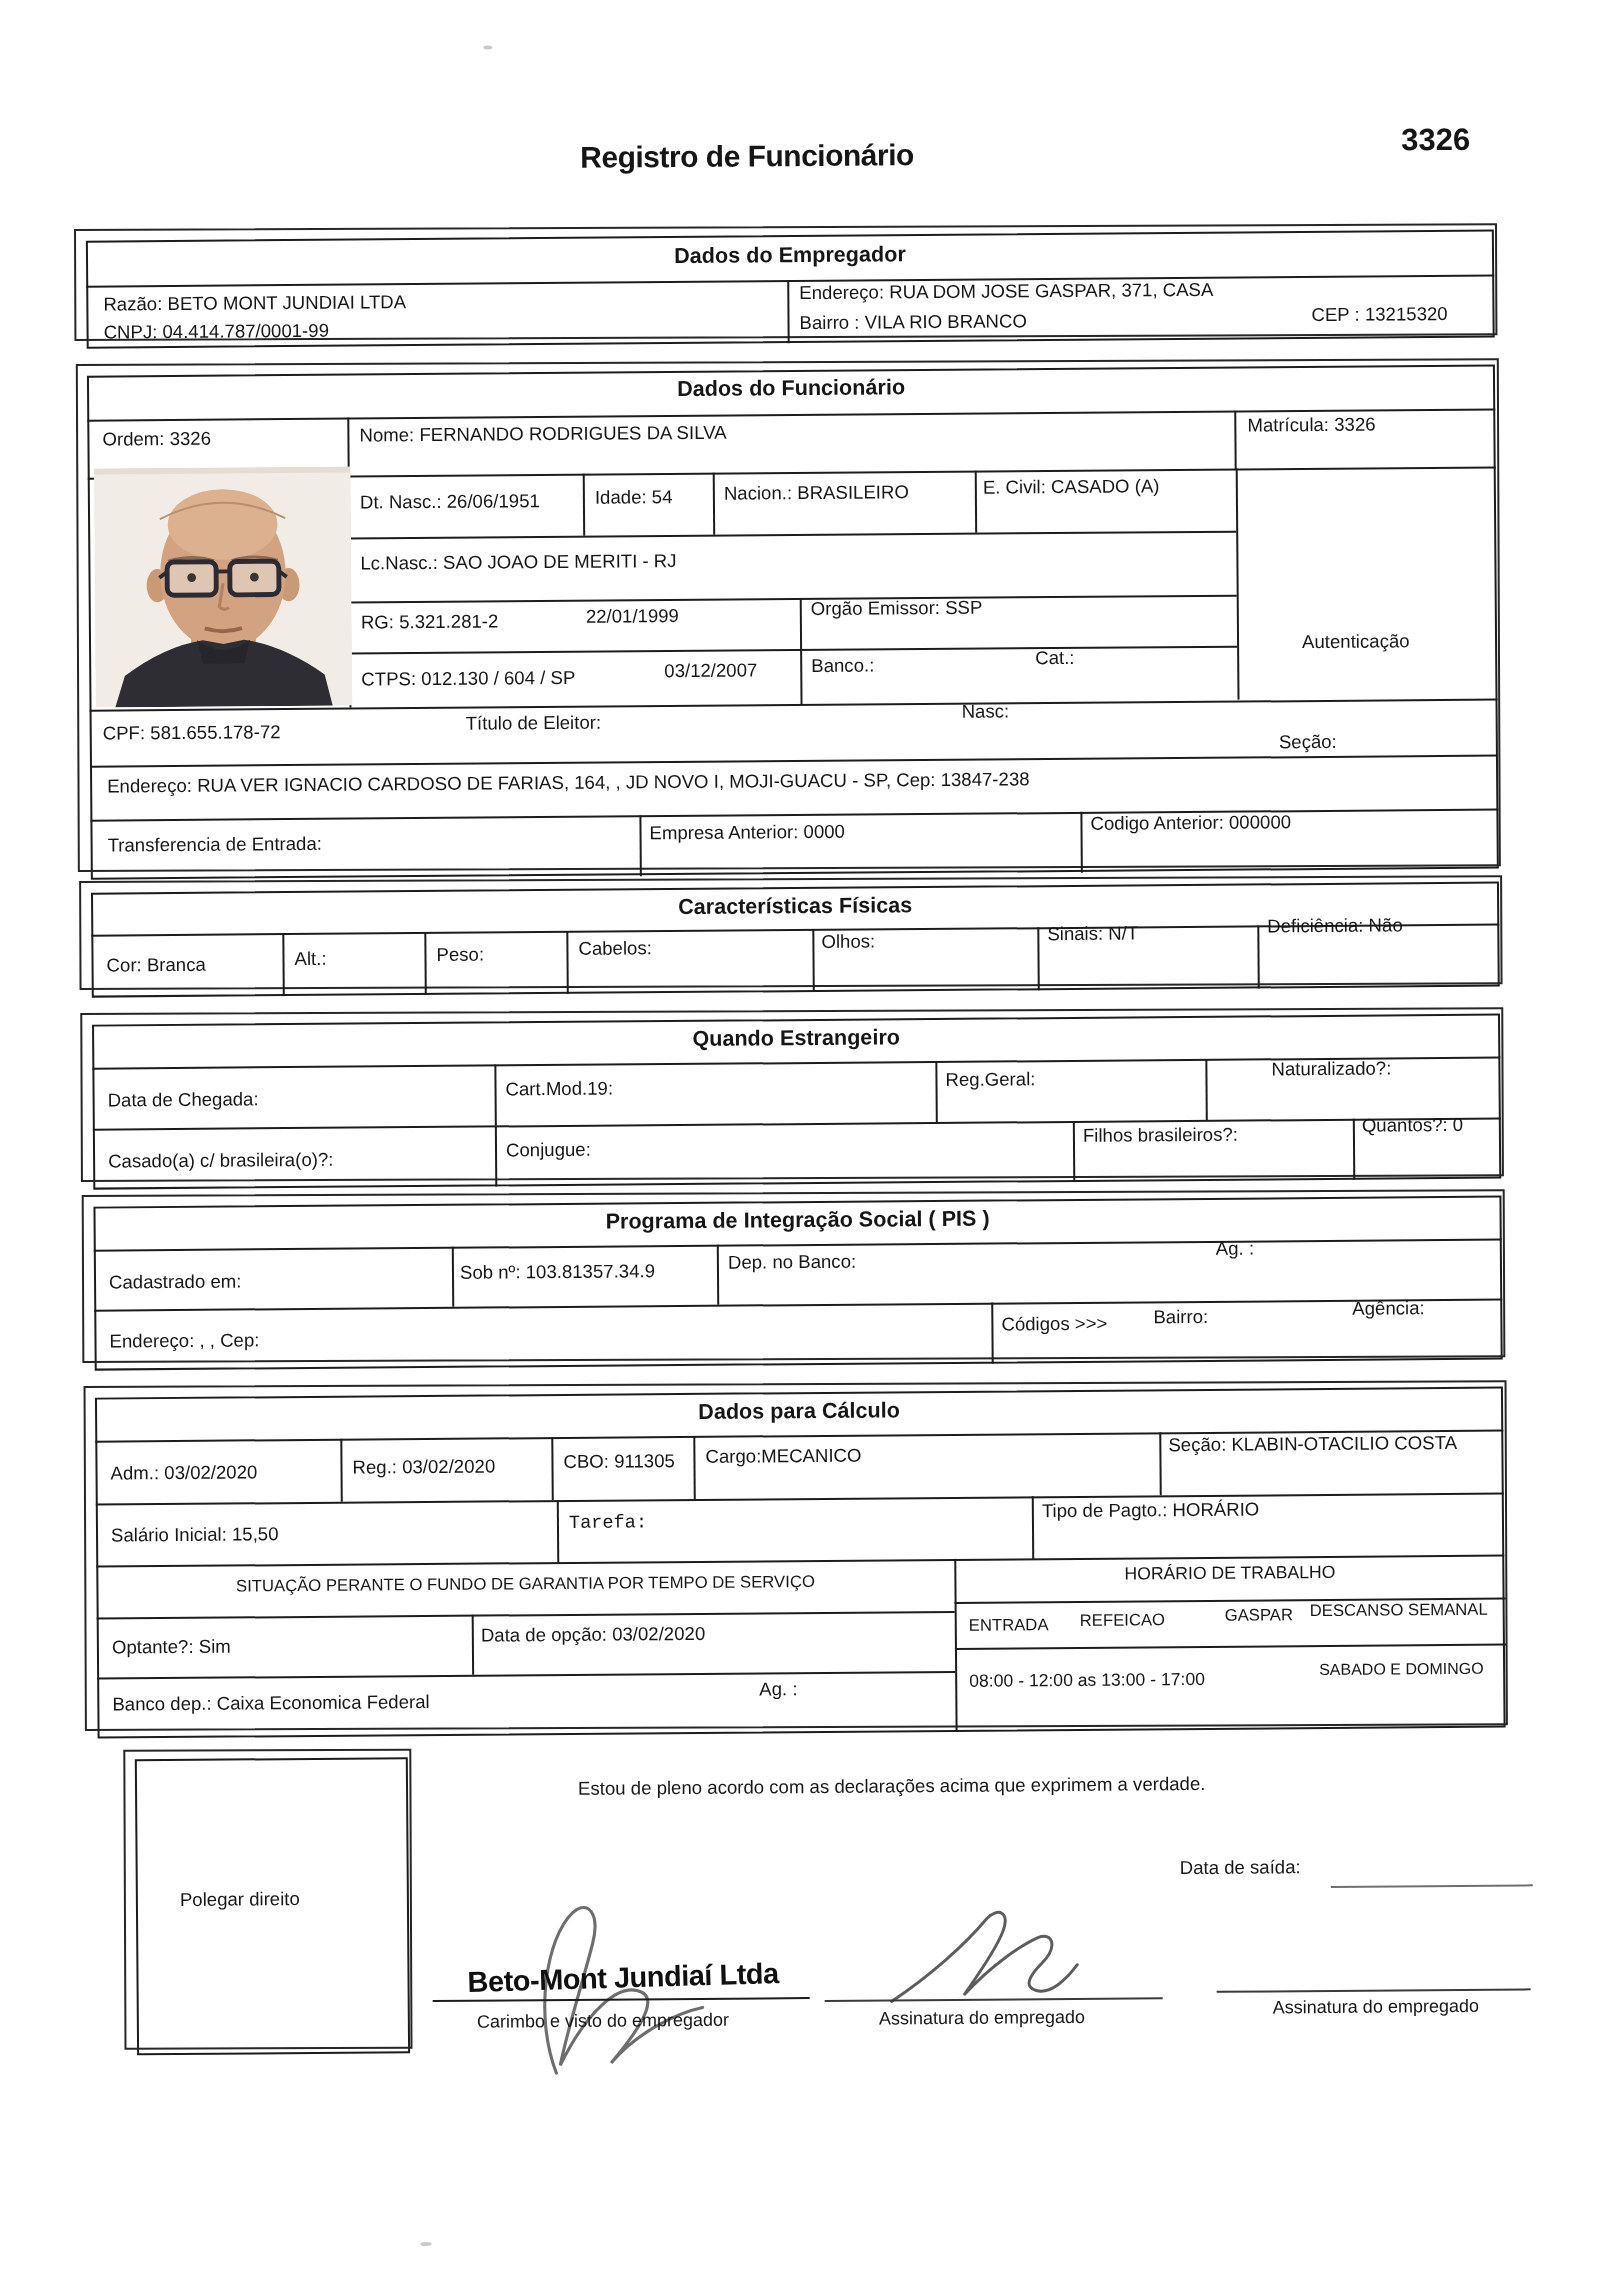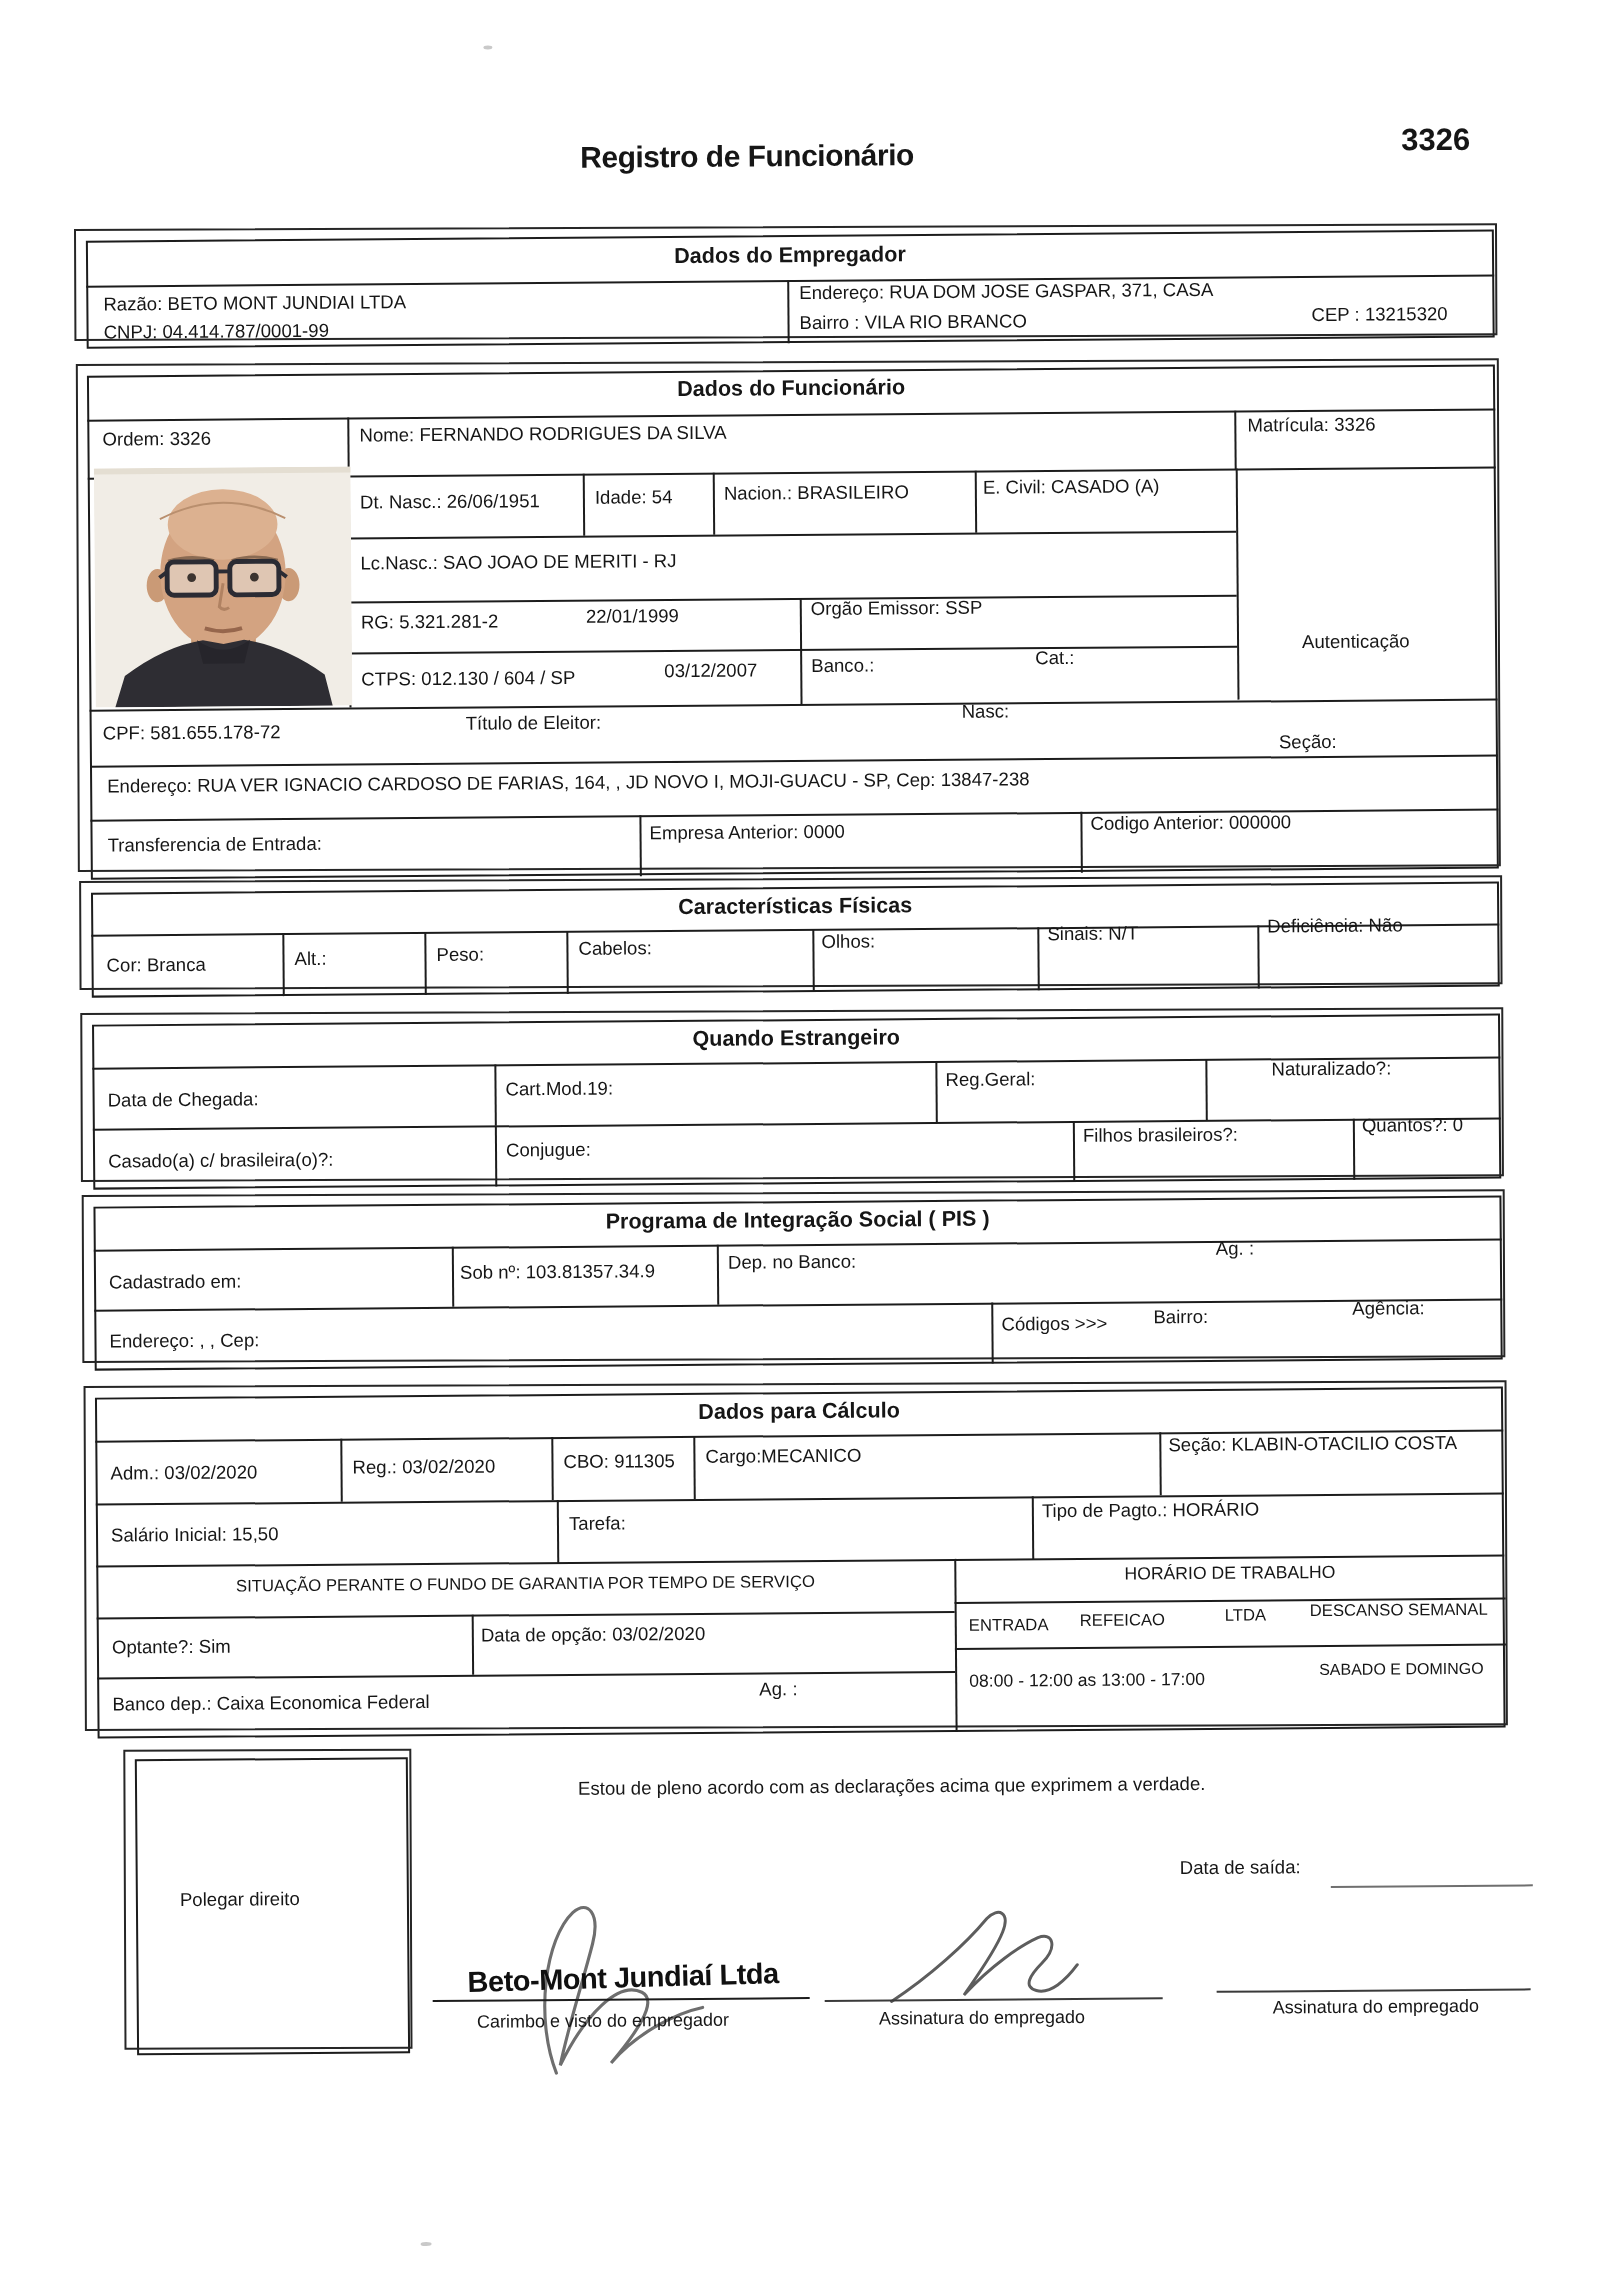--- a/index.html
+++ b/index.html
@@ -186,27 +186,27 @@
   <div class="hl" style="left:93px;top:1672px;width:858px;"></div>
   <div class="hl" style="left:951px;top:1603px;width:551px;"></div>
   <div class="hl" style="left:951px;top:1649px;width:551px;"></div>
 
   <div class="t" style="left:108px;top:1457px;">Adm.:  03/02/2020</div>
   <div class="t" style="left:350px;top:1453px;">Reg.:  03/02/2020</div>
   <div class="t" style="left:561px;top:1449px;">CBO: 911305</div>
   <div class="t" style="left:703px;top:1445px;">Cargo:MECANICO</div>
   <div class="t" style="left:1166px;top:1437px;">Seção: KLABIN-OTACILIO COSTA</div>
   <div class="t" style="left:108px;top:1519px;">Salário Inicial: 15,50</div>
-  <div class="t" style="left:566px;top:1511px;">Tarefa:</div>
+  <div class="t" style="left:566px;top:1511px;font-family:Liberation Mono, monospace;">Tarefa:</div>
   <div class="t" style="left:1039px;top:1502px;">Tipo de Pagto.: HORÁRIO</div>
   <div class="tc small" style="left:93px;top:1572px;width:858px;">SITUAÇÃO PERANTE O FUNDO DE GARANTIA POR TEMPO DE SERVIÇO</div>
   <div class="tc small" style="left:951px;top:1566px;width:551px;font-size:17.6px;">HORÁRIO DE TRABALHO</div>
   <div class="t small" style="left:965px;top:1617px;">ENTRADA</div>
   <div class="t small" style="left:1076px;top:1613px;">REFEICAO</div>
-  <div class="t small" style="left:1221px;top:1609px;">LTDA</div>
+  <div class="t small" style="left:1221px;top:1609px;">GASPAR</div>
   <div class="t small" style="left:1306px;top:1605px;">DESCANSO SEMANAL</div>
   <div class="t" style="left:108px;top:1631px;">Optante?:  Sim</div>
   <div class="t" style="left:477px;top:1622px;">Data de opção: 03/02/2020</div>
   <div class="t" style="left:108px;top:1688px;">Banco dep.: Caixa Economica Federal</div>
   <div class="t" style="left:755px;top:1678px;">Ag. :</div>
   <div class="t small" style="left:965px;top:1672px;font-size:17.6px;">08:00  -   12:00 as 13:00 -  17:00</div>
   <div class="t small" style="left:1315px;top:1665px;font-size:16px;">SABADO E DOMINGO</div>
 
   <div class="box ghost" style="left:130px;top:1754px;width:273px;height:296px;"></div>
   <div class="t" style="left:174px;top:1884px;">Polegar direito</div>

